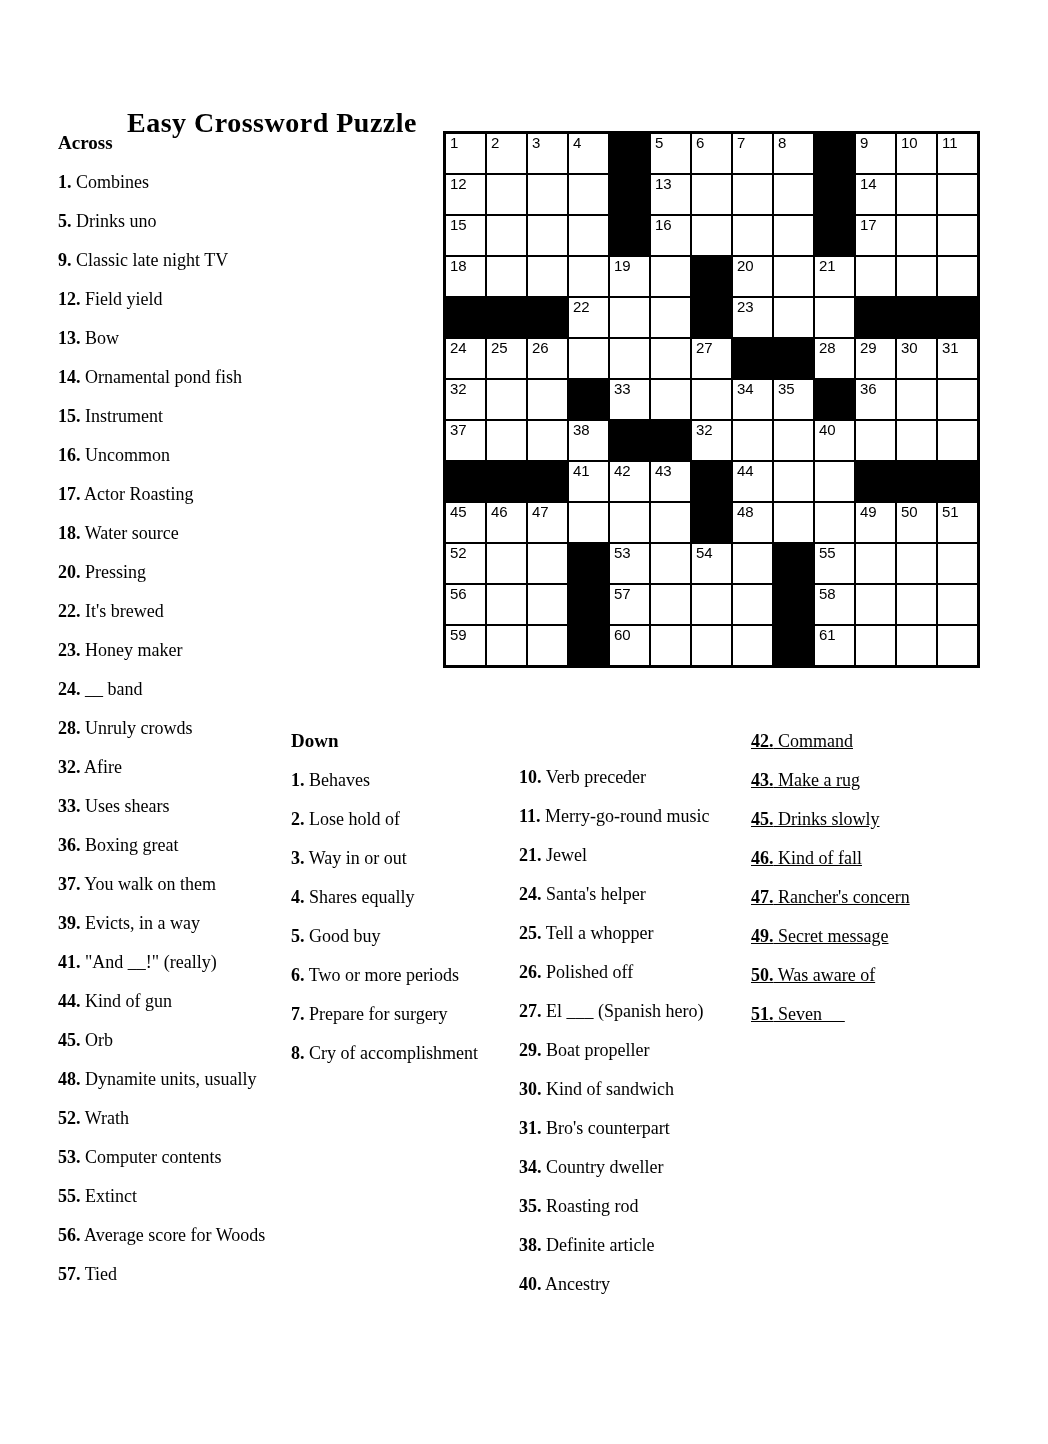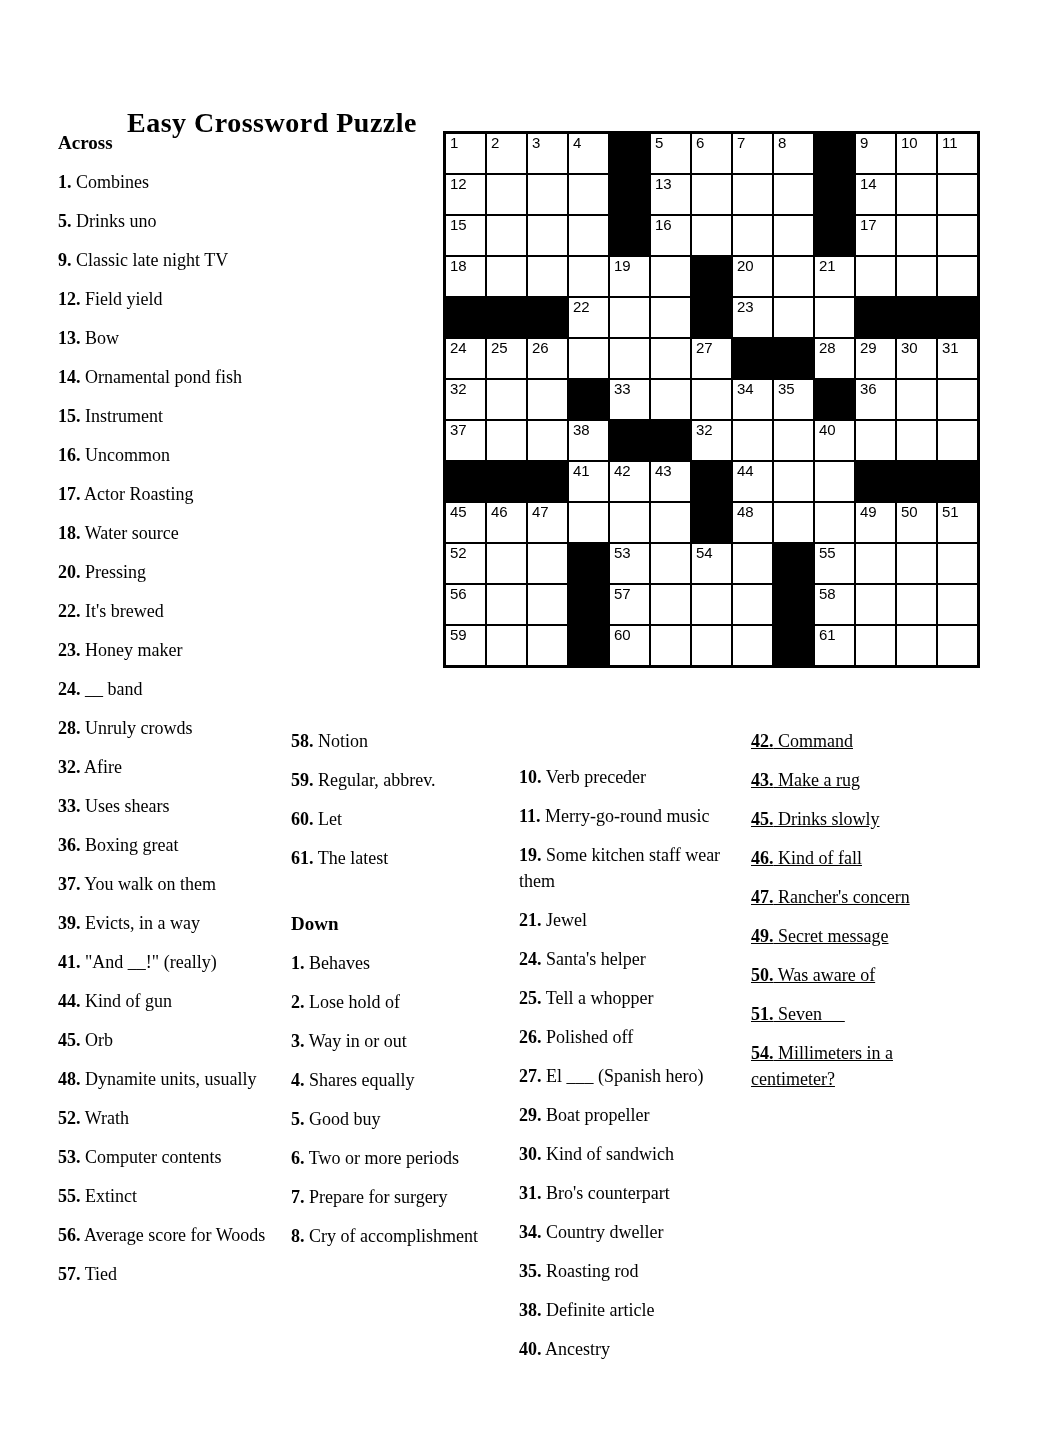--- a/index.html
+++ b/index.html
@@ -376,42 +376,35 @@
       <p class="clue"><span class="clue-num">48.</span><span> Dynamite units, usually</span></p>
       <p class="clue"><span class="clue-num">52.</span><span> Wrath</span></p>
       <p class="clue"><span class="clue-num">53.</span><span> Computer contents</span></p>
       <p class="clue"><span class="clue-num">55.</span><span> Extinct</span></p>
       <p class="clue"><span class="clue-num">56.</span><span> Average score for Woods</span></p>
       <p class="clue"><span class="clue-num">57.</span><span> Tied</span></p>
     </div>
   </div>
 <div class="clue-col" id="clue-column-2">
     <div class="section">
-      <p class="clue"><span class="clue-num">58.</span><span> Notion</span></p>
-      <p class="clue"><span class="clue-num">59.</span><span> Regular, abbrev.</span></p>
-      <p class="clue"><span class="clue-num">60.</span><span> Let</span></p>
-      <p class="clue"><span class="clue-num">61.</span><span> The latest</span></p>
-    </div>
-    <div class="section">
       <div class="clue-heading">Down</div>
       <p class="clue"><span class="clue-num">1.</span><span> Behaves</span></p>
       <p class="clue"><span class="clue-num">2.</span><span> Lose hold of</span></p>
       <p class="clue"><span class="clue-num">3.</span><span> Way in or out</span></p>
       <p class="clue"><span class="clue-num">4.</span><span> Shares equally</span></p>
       <p class="clue"><span class="clue-num">5.</span><span> Good buy</span></p>
       <p class="clue"><span class="clue-num">6.</span><span> Two or more periods</span></p>
       <p class="clue"><span class="clue-num">7.</span><span> Prepare for surgery</span></p>
       <p class="clue"><span class="clue-num">8.</span><span> Cry of accomplishment</span></p>
     </div>
   </div>
 <div class="clue-col" id="clue-column-3">
     <div class="section">
       <p class="clue"><span class="clue-num">10.</span><span> Verb preceder</span></p>
       <p class="clue"><span class="clue-num">11.</span><span> Merry-go-round music</span></p>
-      <p class="clue"><span class="clue-num">19.</span><span> Some kitchen staff wear them</span></p>
       <p class="clue"><span class="clue-num">21.</span><span> Jewel</span></p>
       <p class="clue"><span class="clue-num">24.</span><span> Santa's helper</span></p>
       <p class="clue"><span class="clue-num">25.</span><span> Tell a whopper</span></p>
       <p class="clue"><span class="clue-num">26.</span><span> Polished off</span></p>
       <p class="clue"><span class="clue-num">27.</span><span> El ___ (Spanish hero)</span></p>
       <p class="clue"><span class="clue-num">29.</span><span> Boat propeller</span></p>
       <p class="clue"><span class="clue-num">30.</span><span> Kind of sandwich</span></p>
       <p class="clue"><span class="clue-num">31.</span><span> Bro's counterpart</span></p>
       <p class="clue"><span class="clue-num">34.</span><span> Country dweller</span></p>
       <p class="clue"><span class="clue-num">35.</span><span> Roasting rod</span></p>
@@ -422,15 +415,14 @@
 <div class="clue-col" id="clue-column-4">
     <div class="section">
       <p class="clue"><span class="clue-num">42.</span><span> Command</span></p>
       <p class="clue"><span class="clue-num">43.</span><span> Make a rug</span></p>
       <p class="clue"><span class="clue-num">45.</span><span> Drinks slowly</span></p>
       <p class="clue"><span class="clue-num">46.</span><span> Kind of fall</span></p>
       <p class="clue"><span class="clue-num">47.</span><span> Rancher's concern</span></p>
       <p class="clue"><span class="clue-num">49.</span><span> Secret message</span></p>
       <p class="clue"><span class="clue-num">50.</span><span> Was aware of</span></p>
       <p class="clue"><span class="clue-num">51.</span><span> Seven __</span></p>
-      <p class="clue"><span class="clue-num">54.</span><span> Millimeters in a centimeter?</span></p>
     </div>
   </div>
 
 </body></html>

